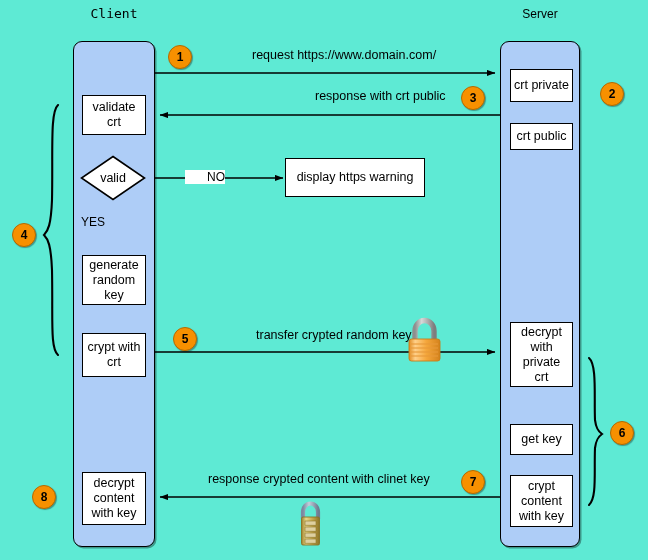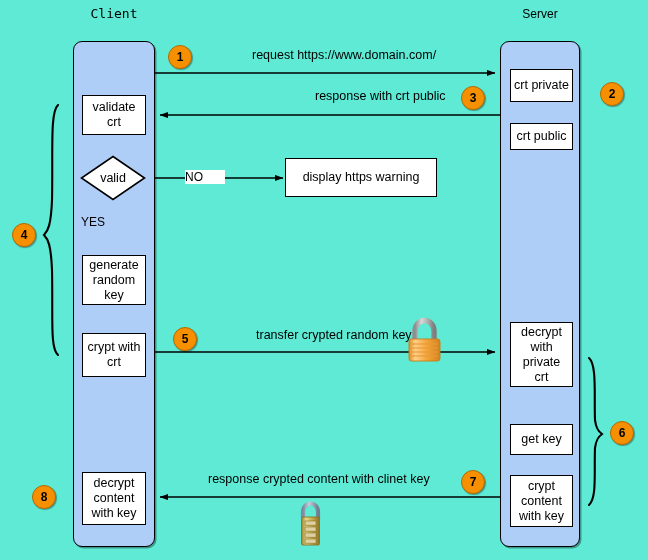--- a/index.html
+++ b/index.html
@@ -220,23 +220,23 @@
 random
 key</div>
 
   <div class="pbox" style="left:82px; top:333px; width:64px; height:44px;">crypt with
 crt</div>
 
   <div class="pbox" style="left:82px; top:472px; width:64px; height:53px;">decrypt
 content
 with key</div>
 
-  <div class="pbox" style="left:285px; top:158px; width:152px; height:39px;">display https warning</div>
-
-  <div class="small-lbl" style="left:185px; top:170px; width:40px; text-align:left; background:#fff;">NO</div>
+  <div class="pbox" style="left:285px; top:158px; width:140px; height:39px;">display https warning</div>
+
+  <div class="small-lbl" style="left:185px; top:170px; width:40px; text-align:right; background:#fff;">NO</div>
 
   <div class="pbox thin" style="left:510px; top:69px; width:63px; height:33px;">crt private</div>
   <div class="pbox thin" style="left:510px; top:96px; width:63px; height:27px;margin-top:27px;">crt public</div>
 
   <div class="pbox" style="left:510px; top:322px; width:63px; height:65px;">decrypt
 with
 private
 crt</div>
 
   <div class="pbox" style="left:510px; top:424px; width:63px; height:31px;">get key</div>

